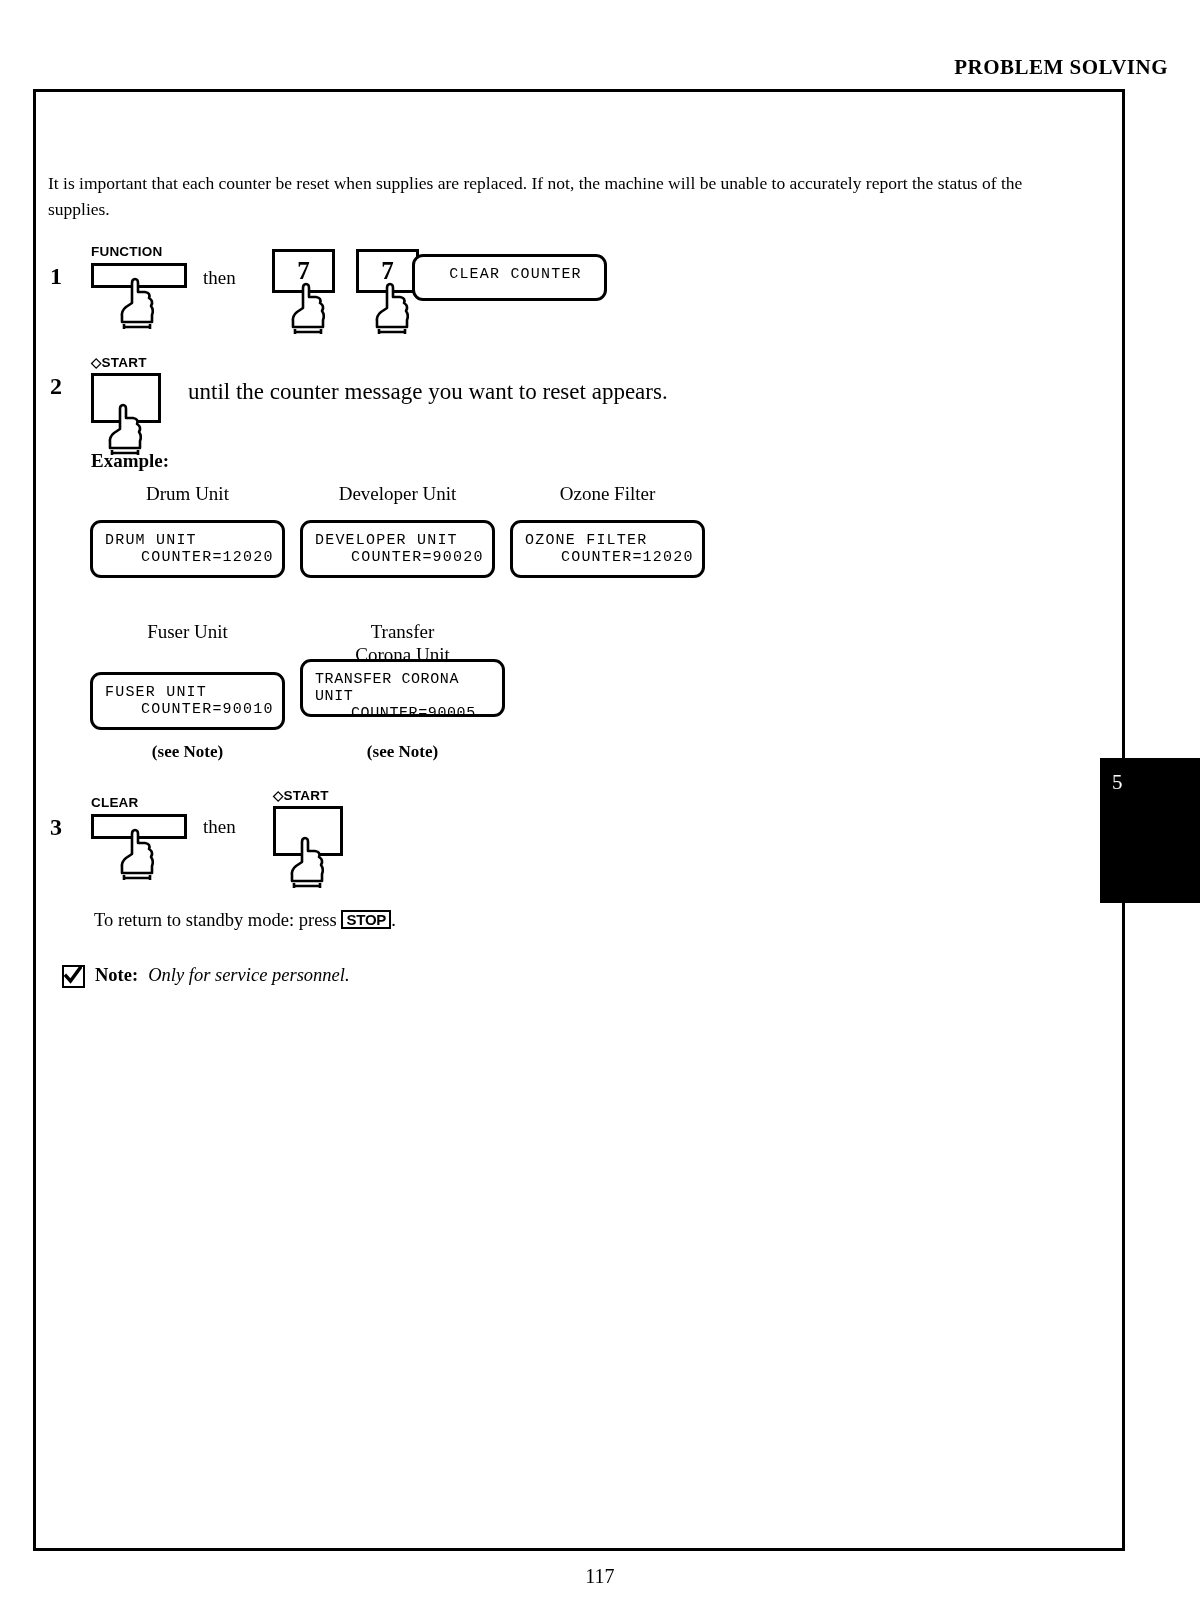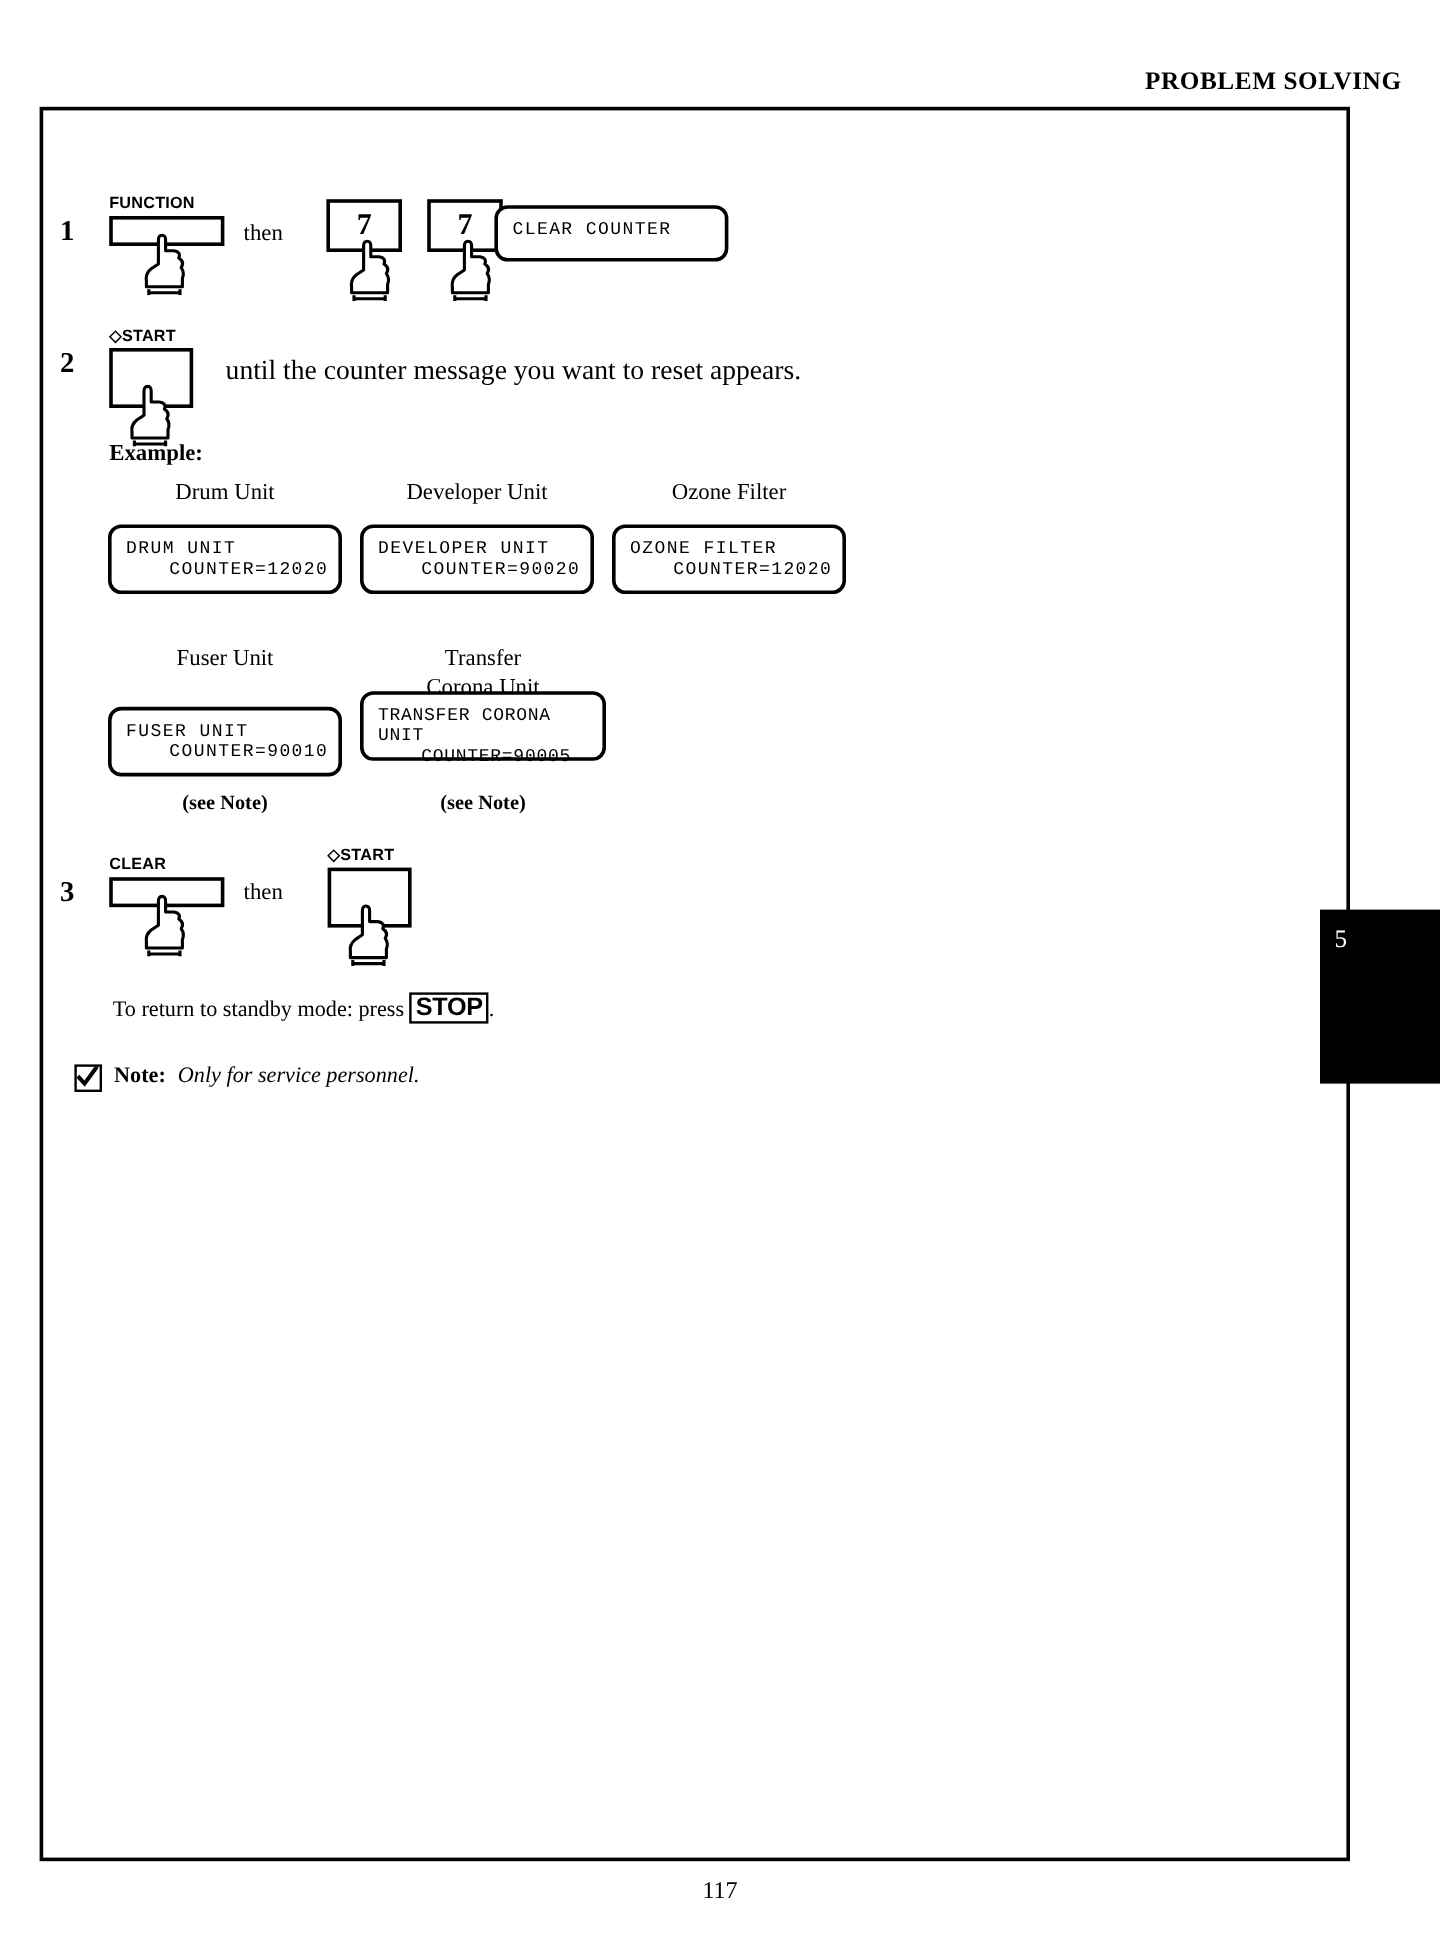--- a/index.html
+++ b/index.html
@@ -180,21 +180,21 @@
   .standby-line {
     font-family: "Liberation Serif", serif;
     font-size: 18.5px;
   }
   .inline-key {
     display: inline-block;
     border: 2.5px solid #000;
     padding: 0px 3px;
     font-family: "Liberation Sans", sans-serif;
     font-weight: bold;
-    font-size: 21px;
+    font-size: 15px;
     line-height: 1.05;
     vertical-align: 1px;
     letter-spacing: -0.2px;
   }
 
   .note-row {
     display: flex;
     align-items: flex-start;
     gap: 10px;
   }
@@ -235,20 +235,21 @@
 
 <div class="page-frame"></div>
 
 <div class="chapter-tab">
   <span class="tab-number">5</span>
 </div>
 
 <div class="content">
 
 
+  <p class="intro">It is important that each counter be reset when supplies are replaced.  If not, the machine will be unable to accurately report the status of the supplies.</p>
 
   <div class="step" style="height:110px; margin-top:18px;">
     <span class="step-num" style="position:absolute; left:2px; top:22px;">1</span>
 
     <div class="key key-wide" style="position:absolute; left:43px; top:22px;">
       <span class="key-cap-label">FUNCTION</span>
       <div class="key-body"></div>
       <span class="hand" style="left:27px; top:14px;">
         <svg width="46" height="52" viewBox="0 0 46 52">
           <path d="M14 6 L14 26 L8 30 Q3 34 4 40 L4 45 L34 45 L34 38
@@ -278,21 +279,21 @@
       <span class="hand" style="left:17px; top:33px;">
         <svg width="46" height="52" viewBox="0 0 46 52">
           <path d="M14 6 L14 26 L8 30 Q3 34 4 40 L4 45 L34 45 L34 38
                    Q36 33 33 29 Q36 24 31 21 Q33 16 27 15 L20 15 L20 6
                    Q20 2 17 2 Q14 2 14 6 Z" fill="#fff" stroke="#000" stroke-width="2.6" stroke-linejoin="round"></path>
           <path d="M6 47 L6 52 M32 47 L32 52 M6 50 L32 50" fill="none" stroke="#000" stroke-width="2.6"></path>
         </svg>
       </span>
     </div>
 
-    <div class="lcd" style="position:absolute; left:364px; top:13px; width:195px; height:47px;">
+    <div class="lcd" style="position:absolute; left:364px; top:13px; width:195px; height:47px;text-align:center;">
       <div class="line1">CLEAR COUNTER</div>
     </div>
   </div>
 
   <div class="step" style="height:105px;">
     <span class="step-num" style="position:absolute; left:2px; top:22px;">2</span>
 
     <div class="key key-start" style="position:absolute; left:43px; top:22px;">
       <span class="key-cap-label">
         <span>◇</span><span>START</span>

